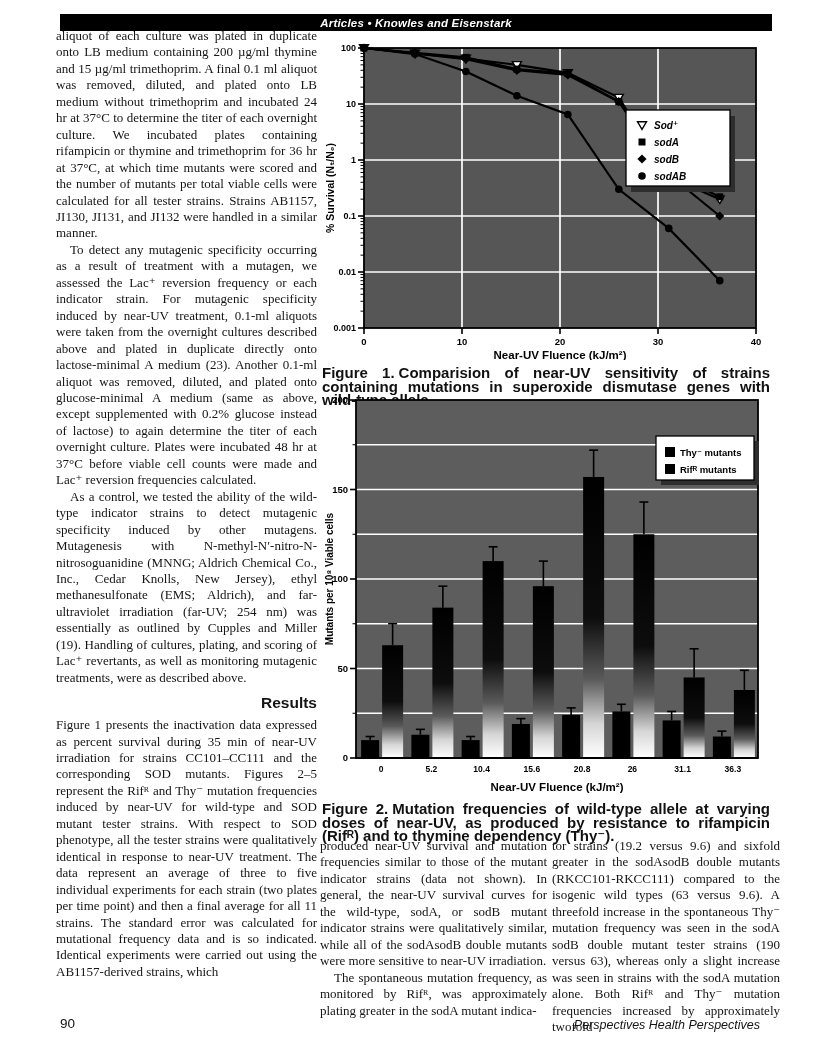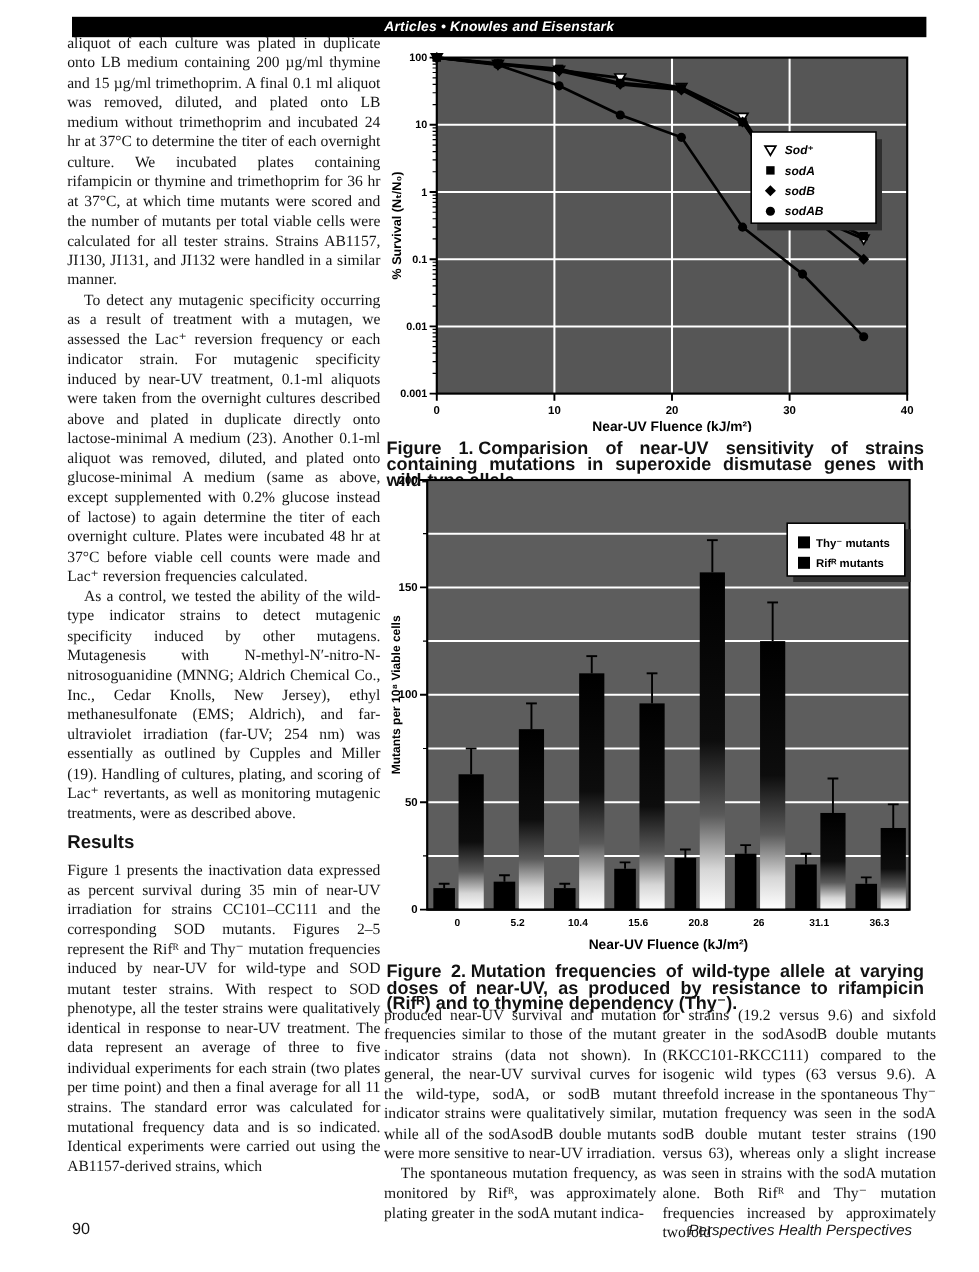--- a/index.html
+++ b/index.html
@@ -7,21 +7,21 @@
   .header-bar{position:absolute;left:60px;top:14px;width:712px;height:17px;background:#000;color:#fff;
     display:flex;align-items:center;justify-content:center;
     font-family:"Liberation Sans","DejaVu Sans",sans-serif;font-style:italic;font-weight:bold;font-size:11.5px;letter-spacing:.2px;}
   .col{position:absolute;font-size:13px;line-height:16.45px;text-align:justify;}
   .col p{margin:0;}
   .col p.indent{text-indent:14px;}
   #col-left{left:56px;top:28px;width:261px;}
   #col-mid{left:320px;top:838px;width:227px;}
   #col-right{left:552px;top:838px;width:228px;}
   h2.results{font-family:"Liberation Sans","DejaVu Sans",sans-serif;font-size:15.5px;line-height:18px;
-    margin:8px 0 5px 0;text-align:left;font-weight:bold;}
+    margin:8px 0 5px 0;text-align:right;font-weight:bold;}
   .fig{position:absolute;left:322px;width:448px;}
   #fig1{top:42px;}
   #fig2{top:392px;}
   .caption{font-family:"Liberation Sans","DejaVu Sans",sans-serif;font-size:15px;line-height:13.5px;
     font-weight:bold;text-align:justify;margin-top:2px;color:#111;}
   .cap-label{margin-right:4px;}
   #page-num{position:absolute;left:60px;top:1016px;font-family:"Liberation Sans","DejaVu Sans",sans-serif;
     font-weight:normal;font-size:13.5px;}
   #journal{position:absolute;right:56px;top:1018px;font-family:"Liberation Sans","DejaVu Sans",sans-serif;
     font-style:italic;font-size:12.5px;}

